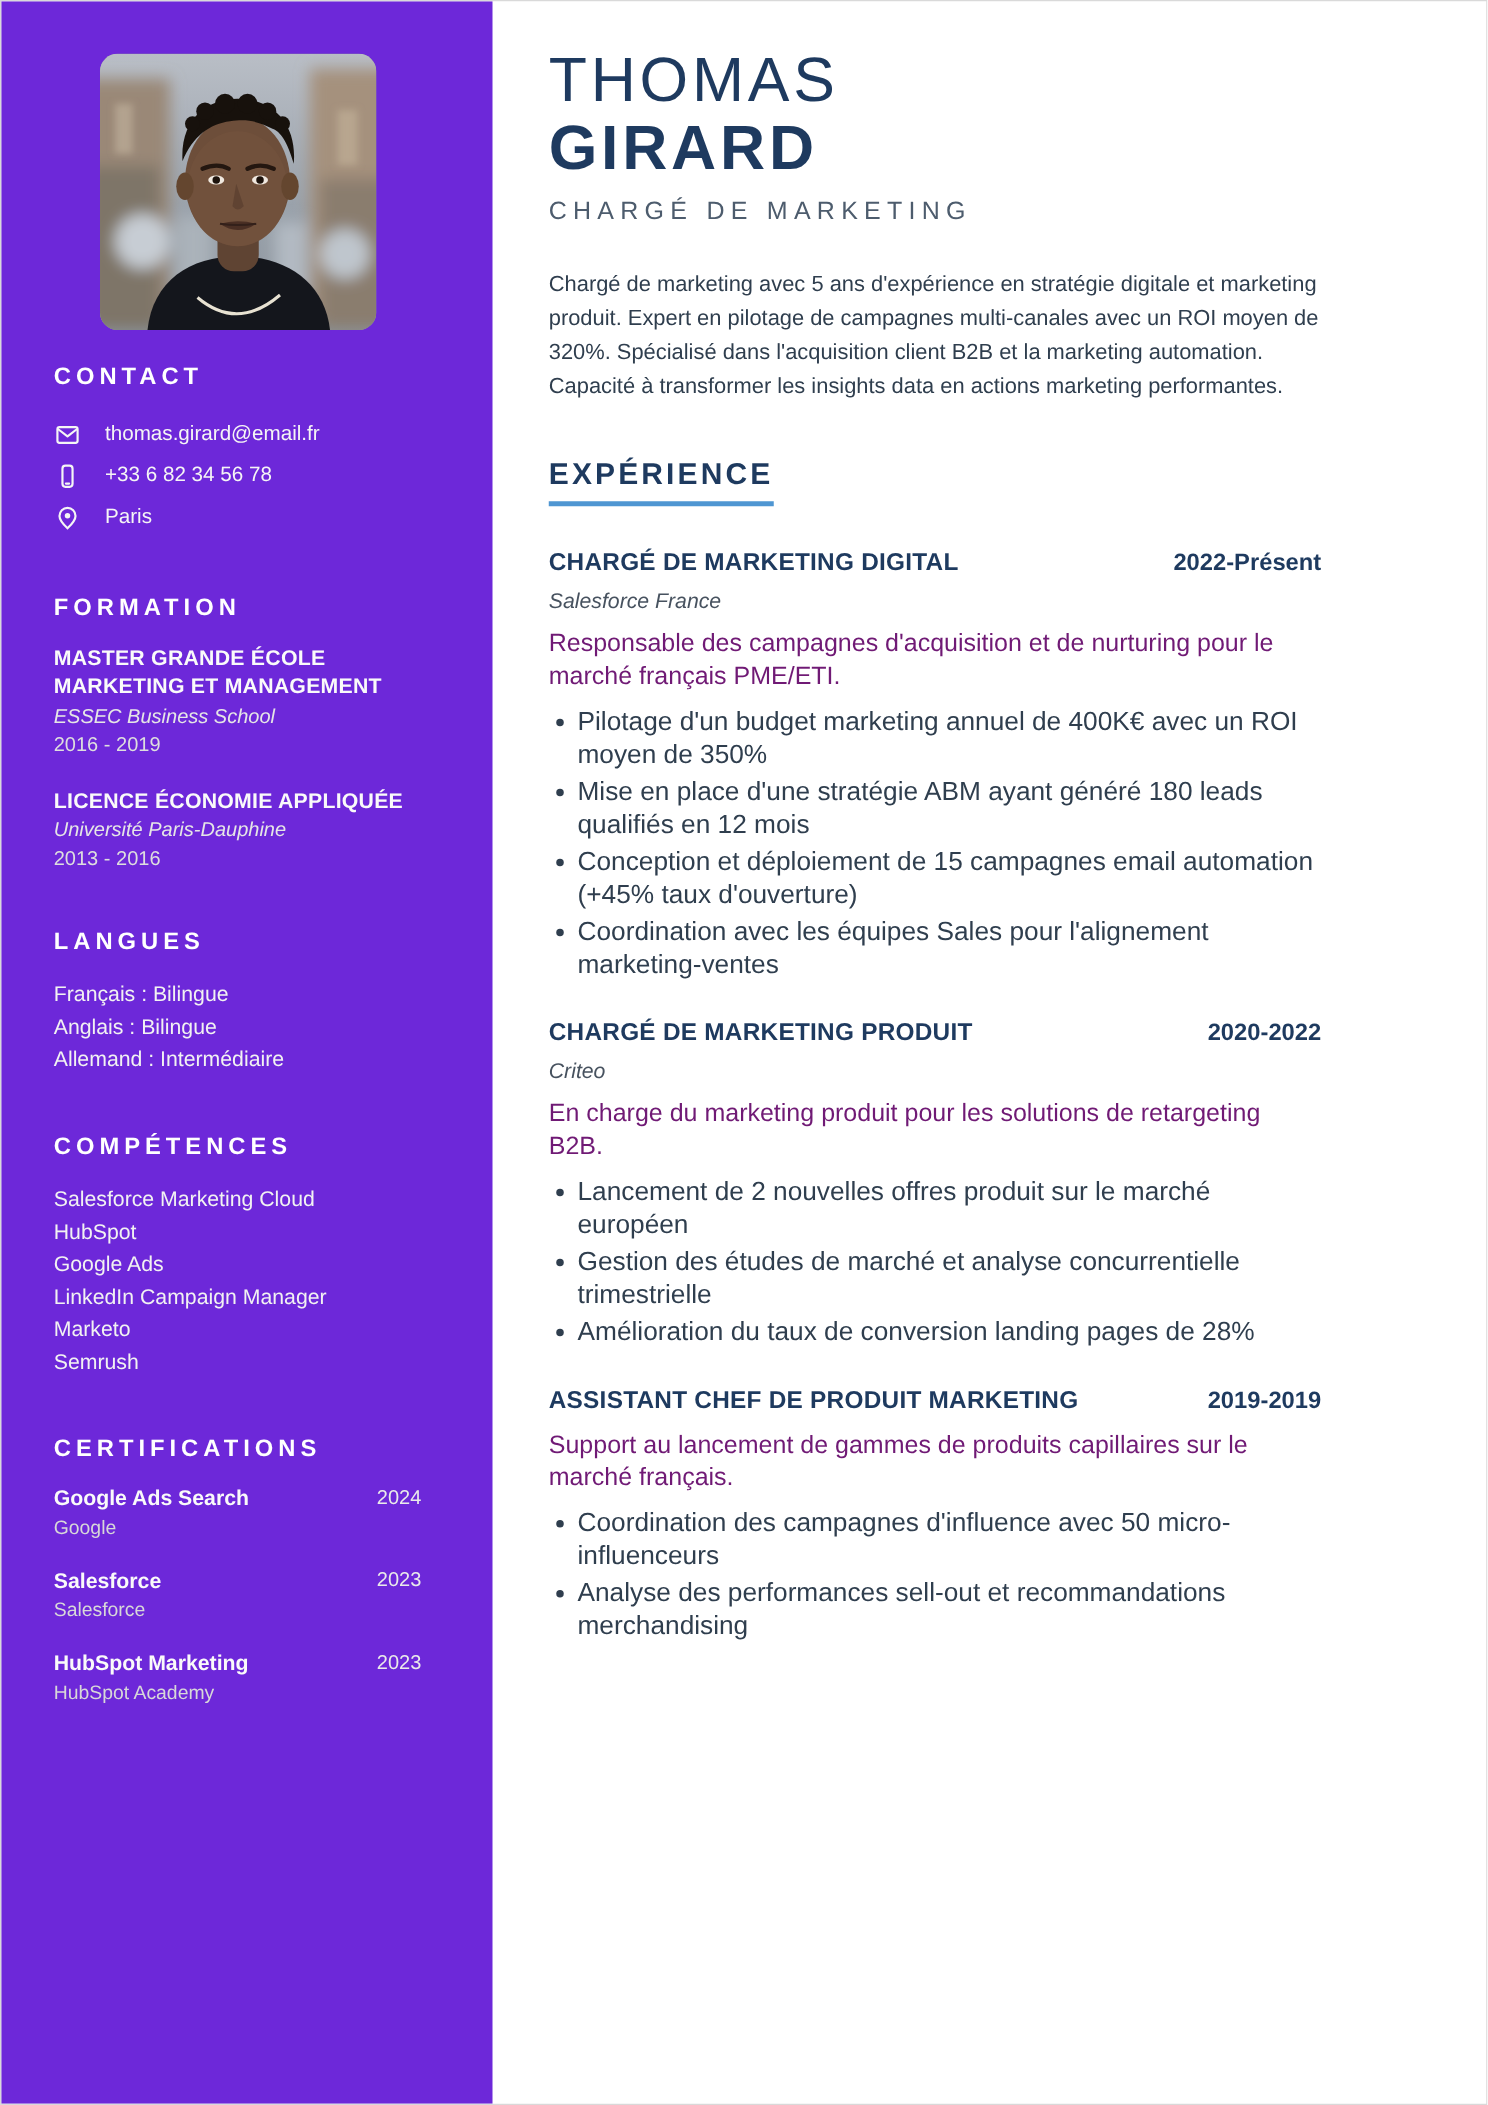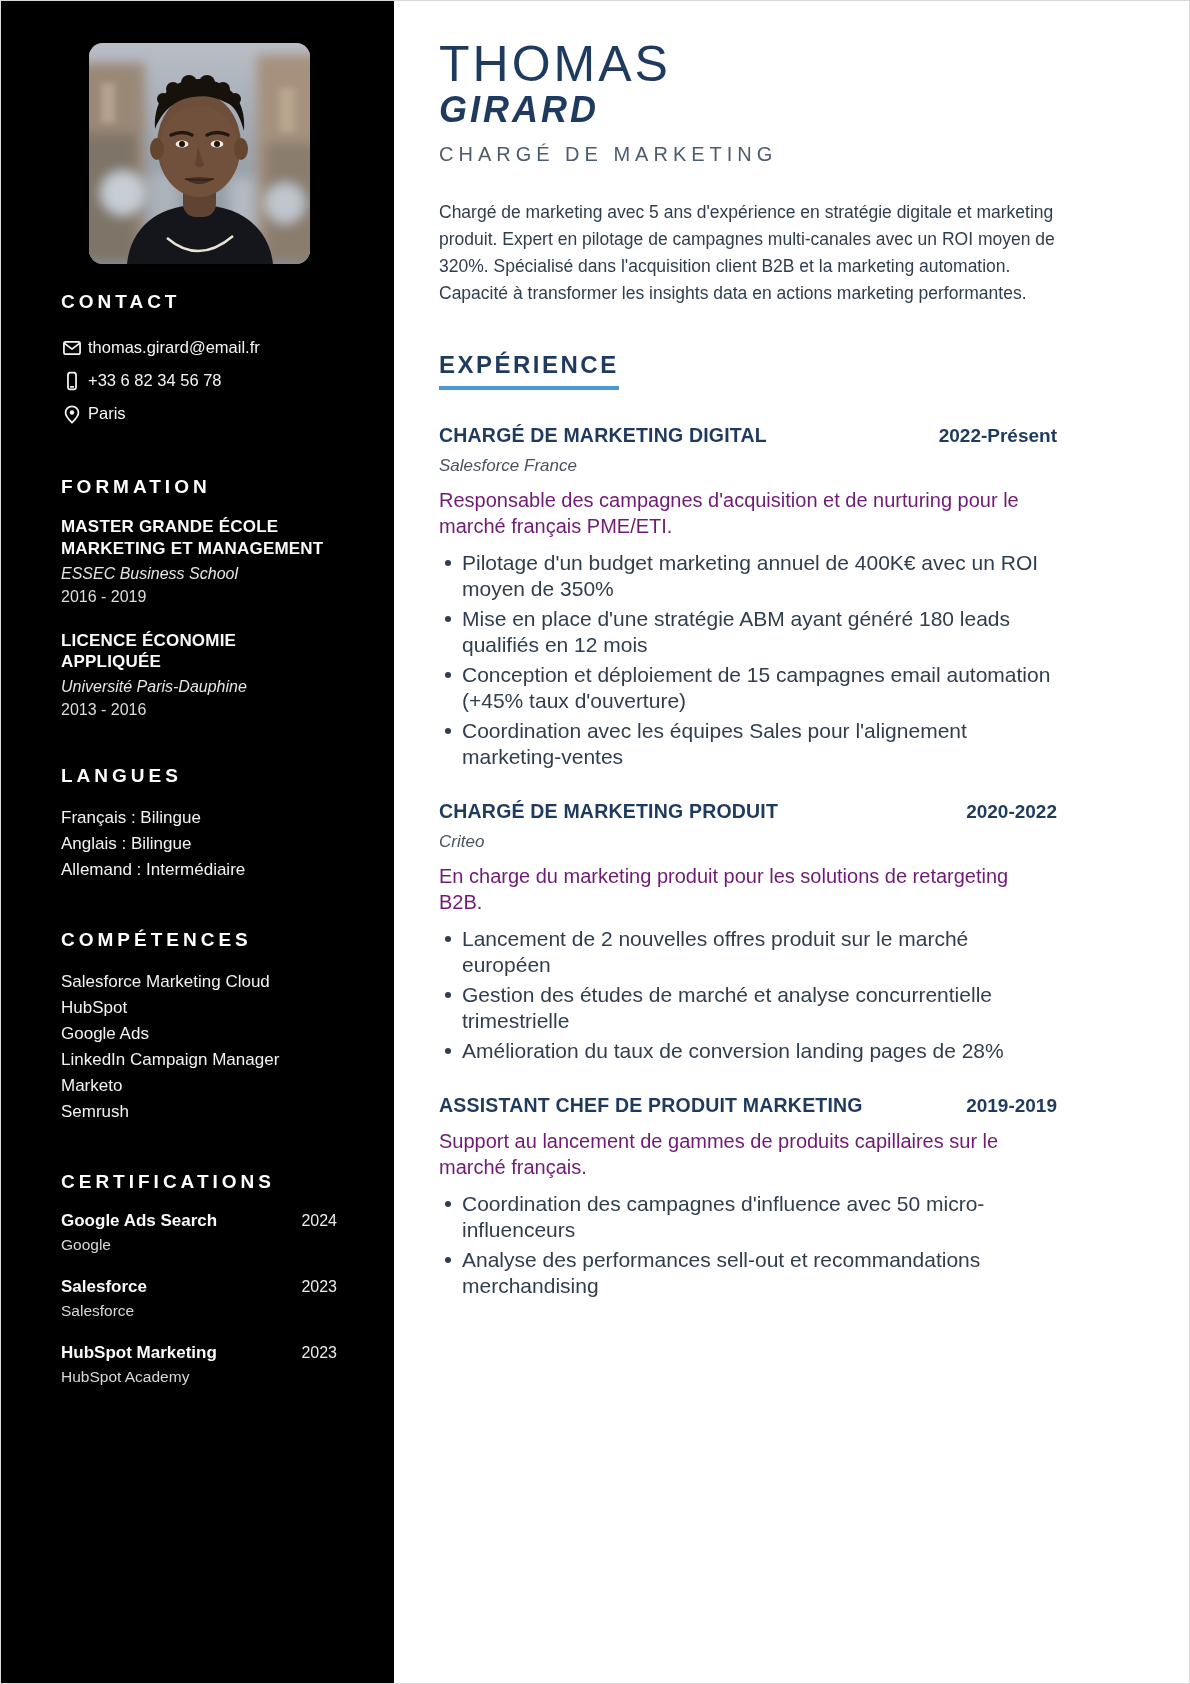--- a/index.html
+++ b/index.html
@@ -9,42 +9,42 @@
     border:1px solid #d9d9d9;
     display:flex;
     background:#ffffff;
     font-family:"Liberation Sans","DejaVu Sans",sans-serif;
     overflow:hidden;
   }
 
   
   .sidebar {
     width:393px; flex-shrink:0;
-    background:#000000;
+    background:#6d28d9;
     color:#f2f2f2;
     box-sizing:border-box;
-    padding:40px 57px 40px 60px;
+    padding:40px 57px 40px 42px;
   }
   .photo-wrap {
     width:221px; height:221px;
     margin:2px auto 27px auto;
     border-radius:14px;
     overflow:hidden;
     background:#8a8f96;
   }
   .photo-wrap svg { display:block; width:100%; height:100%; }
 
   .side-section { margin-bottom:46px; }
   .side-heading {
     font-size:19px; font-weight:700; color:#ffffff;
     letter-spacing:4px; margin:0 0 18px 0;
   }
 
   .contact-row {
-    display:flex; align-items:center; gap:5px;
+    display:flex; align-items:center; gap:19px;
     font-size:16.5px; line-height:33px; color:#f5f5f5;
   }
   .contact-row svg { width:22px; height:22px; flex-shrink:0; }
 
   .edu-item { margin-bottom:24px; }
   .edu-degree { font-size:17px; font-weight:700; line-height:1.28; color:#fafafa; letter-spacing:0.2px; }
   .edu-school { font-size:16px; font-style:italic; color:#e6e6e6; margin-top:5px; }
   .edu-dates  { font-size:16px; color:#dedede; margin-top:5px; }
 
   .side-line { font-size:17px; line-height:26px; color:#f2f2f2; }
@@ -56,21 +56,21 @@
   .cert-issuer { font-size:15.5px; color:#d8d8d8; margin-top:5px; }
 
   
   .main {
     flex:1;
     box-sizing:border-box;
     padding:36px 132px 40px 45px;
   }
   .name { color:#1e3a5f; letter-spacing:3px; line-height:1.08; margin:0; }
   .name .first { display:block; font-size:50px; font-weight:400; }
-  .name .last  { display:block; font-size:36px; font-weight:700;font-style:italic; }
+  .name .last  { display:block; font-size:50px; font-weight:700; }
   .subtitle {
     font-size:20px; letter-spacing:5px; color:#4d5c6d;
     margin-top:13px; font-weight:400;
   }
   .summary {
     margin:33px 0 0 0;
     font-size:17.5px; line-height:27px; color:#2f3e4e;
     max-width:628px;
   }
 

